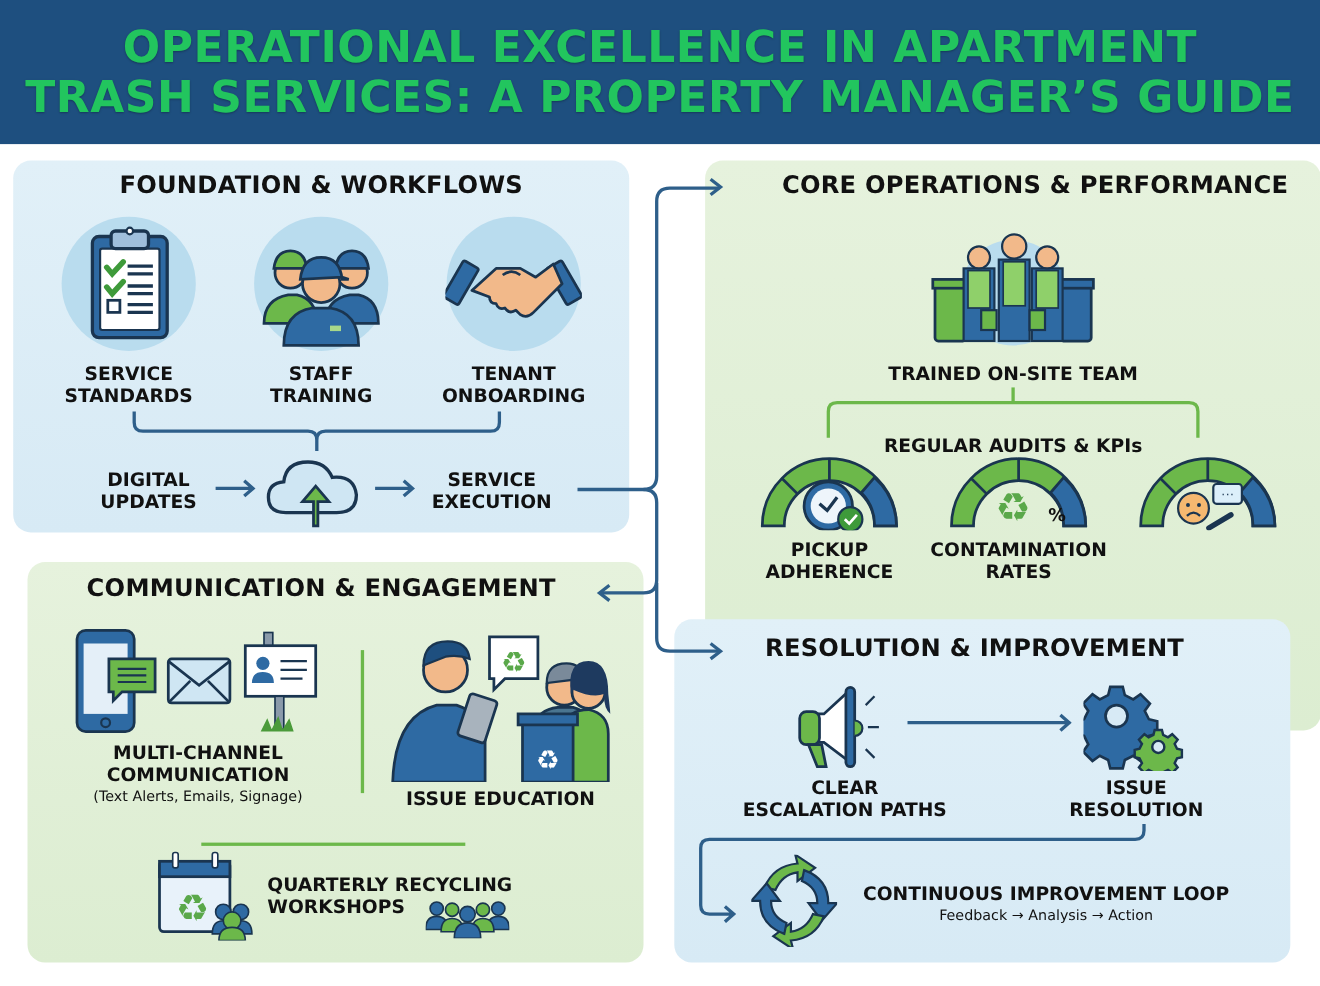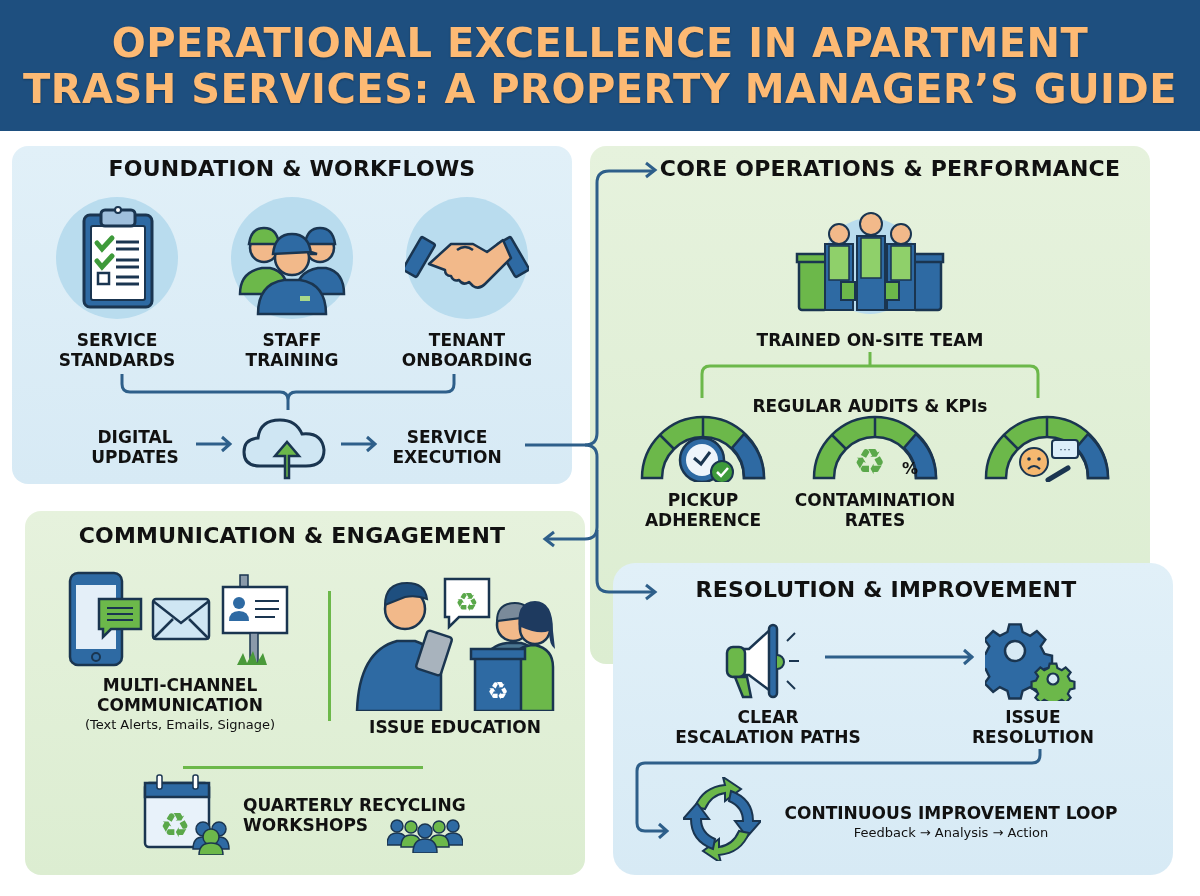--- a/index.html
+++ b/index.html
@@ -1,29 +1,29 @@
 <!DOCTYPE html>
 <html><head>
 <meta charset="utf-8">
 <style>
   * { box-sizing: border-box; margin: 0; padding: 0; }
   html, body { width: 1200px; height: 896px; background: #ffffff; overflow: hidden; }
   body { font-family: "Liberation Sans", "DejaVu Sans", sans-serif; color: #111; position: relative; }
 
   .header { position: absolute; left: 0; top: 0; width: 1200px; height: 131px; background: #1e4f7f; display: flex; flex-direction: column; align-items: center; justify-content: center; }
-  .header .line { color: #fdba74; font-weight: 700; font-size: 40px; letter-spacing: 0.5px; line-height: 46px; font-family: "DejaVu Sans", sans-serif; text-shadow: 0 1px 2px rgba(0,0,0,0.3); }
+  .header .line { color: #22c55e; font-weight: 700; font-size: 40px; letter-spacing: 0.5px; line-height: 46px; font-family: "DejaVu Sans", sans-serif; text-shadow: 0 1px 2px rgba(0,0,0,0.3); }
 
   .panel { position: absolute; border-radius: 16px; }
   .blue-panel { background: linear-gradient(180deg, #e1f0f8, #d7eaf5); }
   .green-panel { background: linear-gradient(180deg, #e6f2dd, #dcedd1); }
 
   .p-found { left: 12px; top: 146px; width: 560px; height: 338px; }
-  .p-core  { left: 590px; top: 146px; width: 560px; height: 518px; }
+  .p-core  { left: 641px; top: 146px; width: 560px; height: 518px; }
   .p-comm  { left: 25px; top: 511px; width: 560px; height: 364px; }
-  .p-res   { left: 613px; top: 563px; width: 560px; height: 312px; border-radius: 22px; }
+  .p-res   { left: 613px; top: 563px; width: 560px; height: 312px; }
 
   .ptitle { position: absolute; left: 0; right: 0; text-align: center; font-weight: 700; font-size: 22px; font-family: "DejaVu Sans", sans-serif; color: #111; letter-spacing: 0.2px; }
   .lbl { position: absolute; text-align: center; font-weight: 700; font-size: 17px; line-height: 20px; font-family: "DejaVu Sans", sans-serif; color: #111; }
   .lbl span { display: block; }
   .sub { font-weight: 400; font-size: 13px; }
 
   svg.abs, .abs { position: absolute; }
 </style>
 </head>
 <body>

